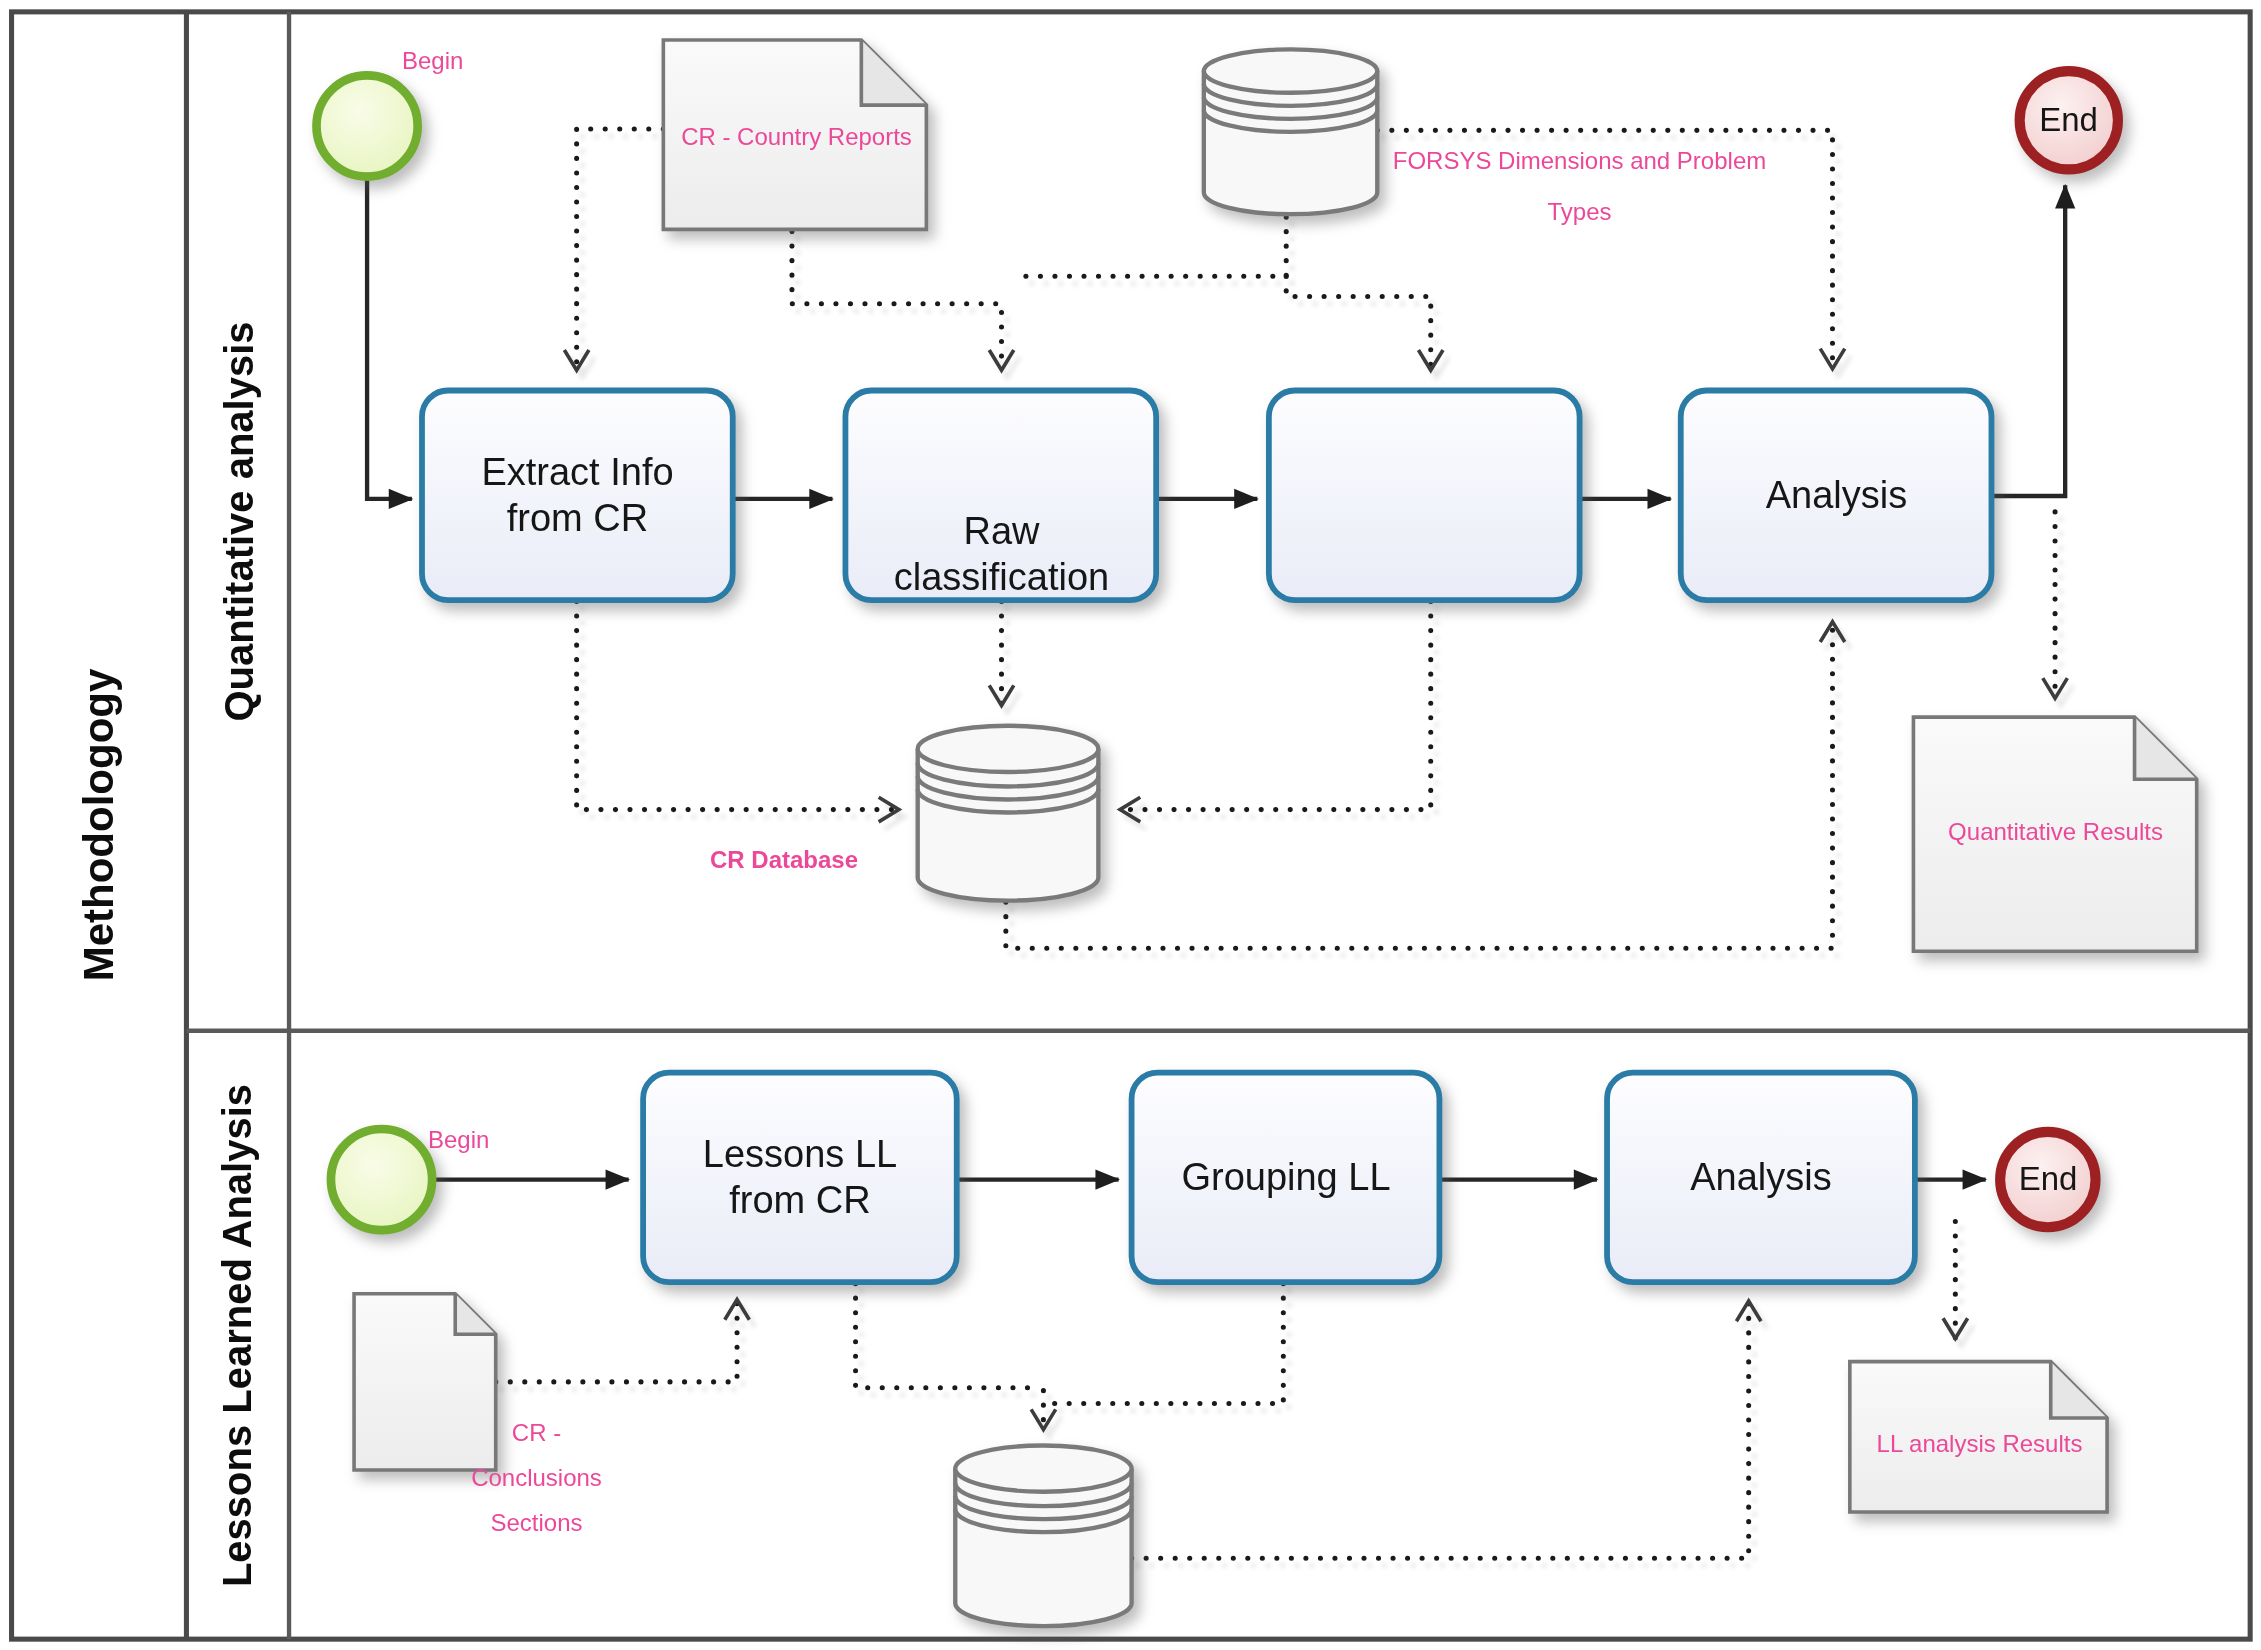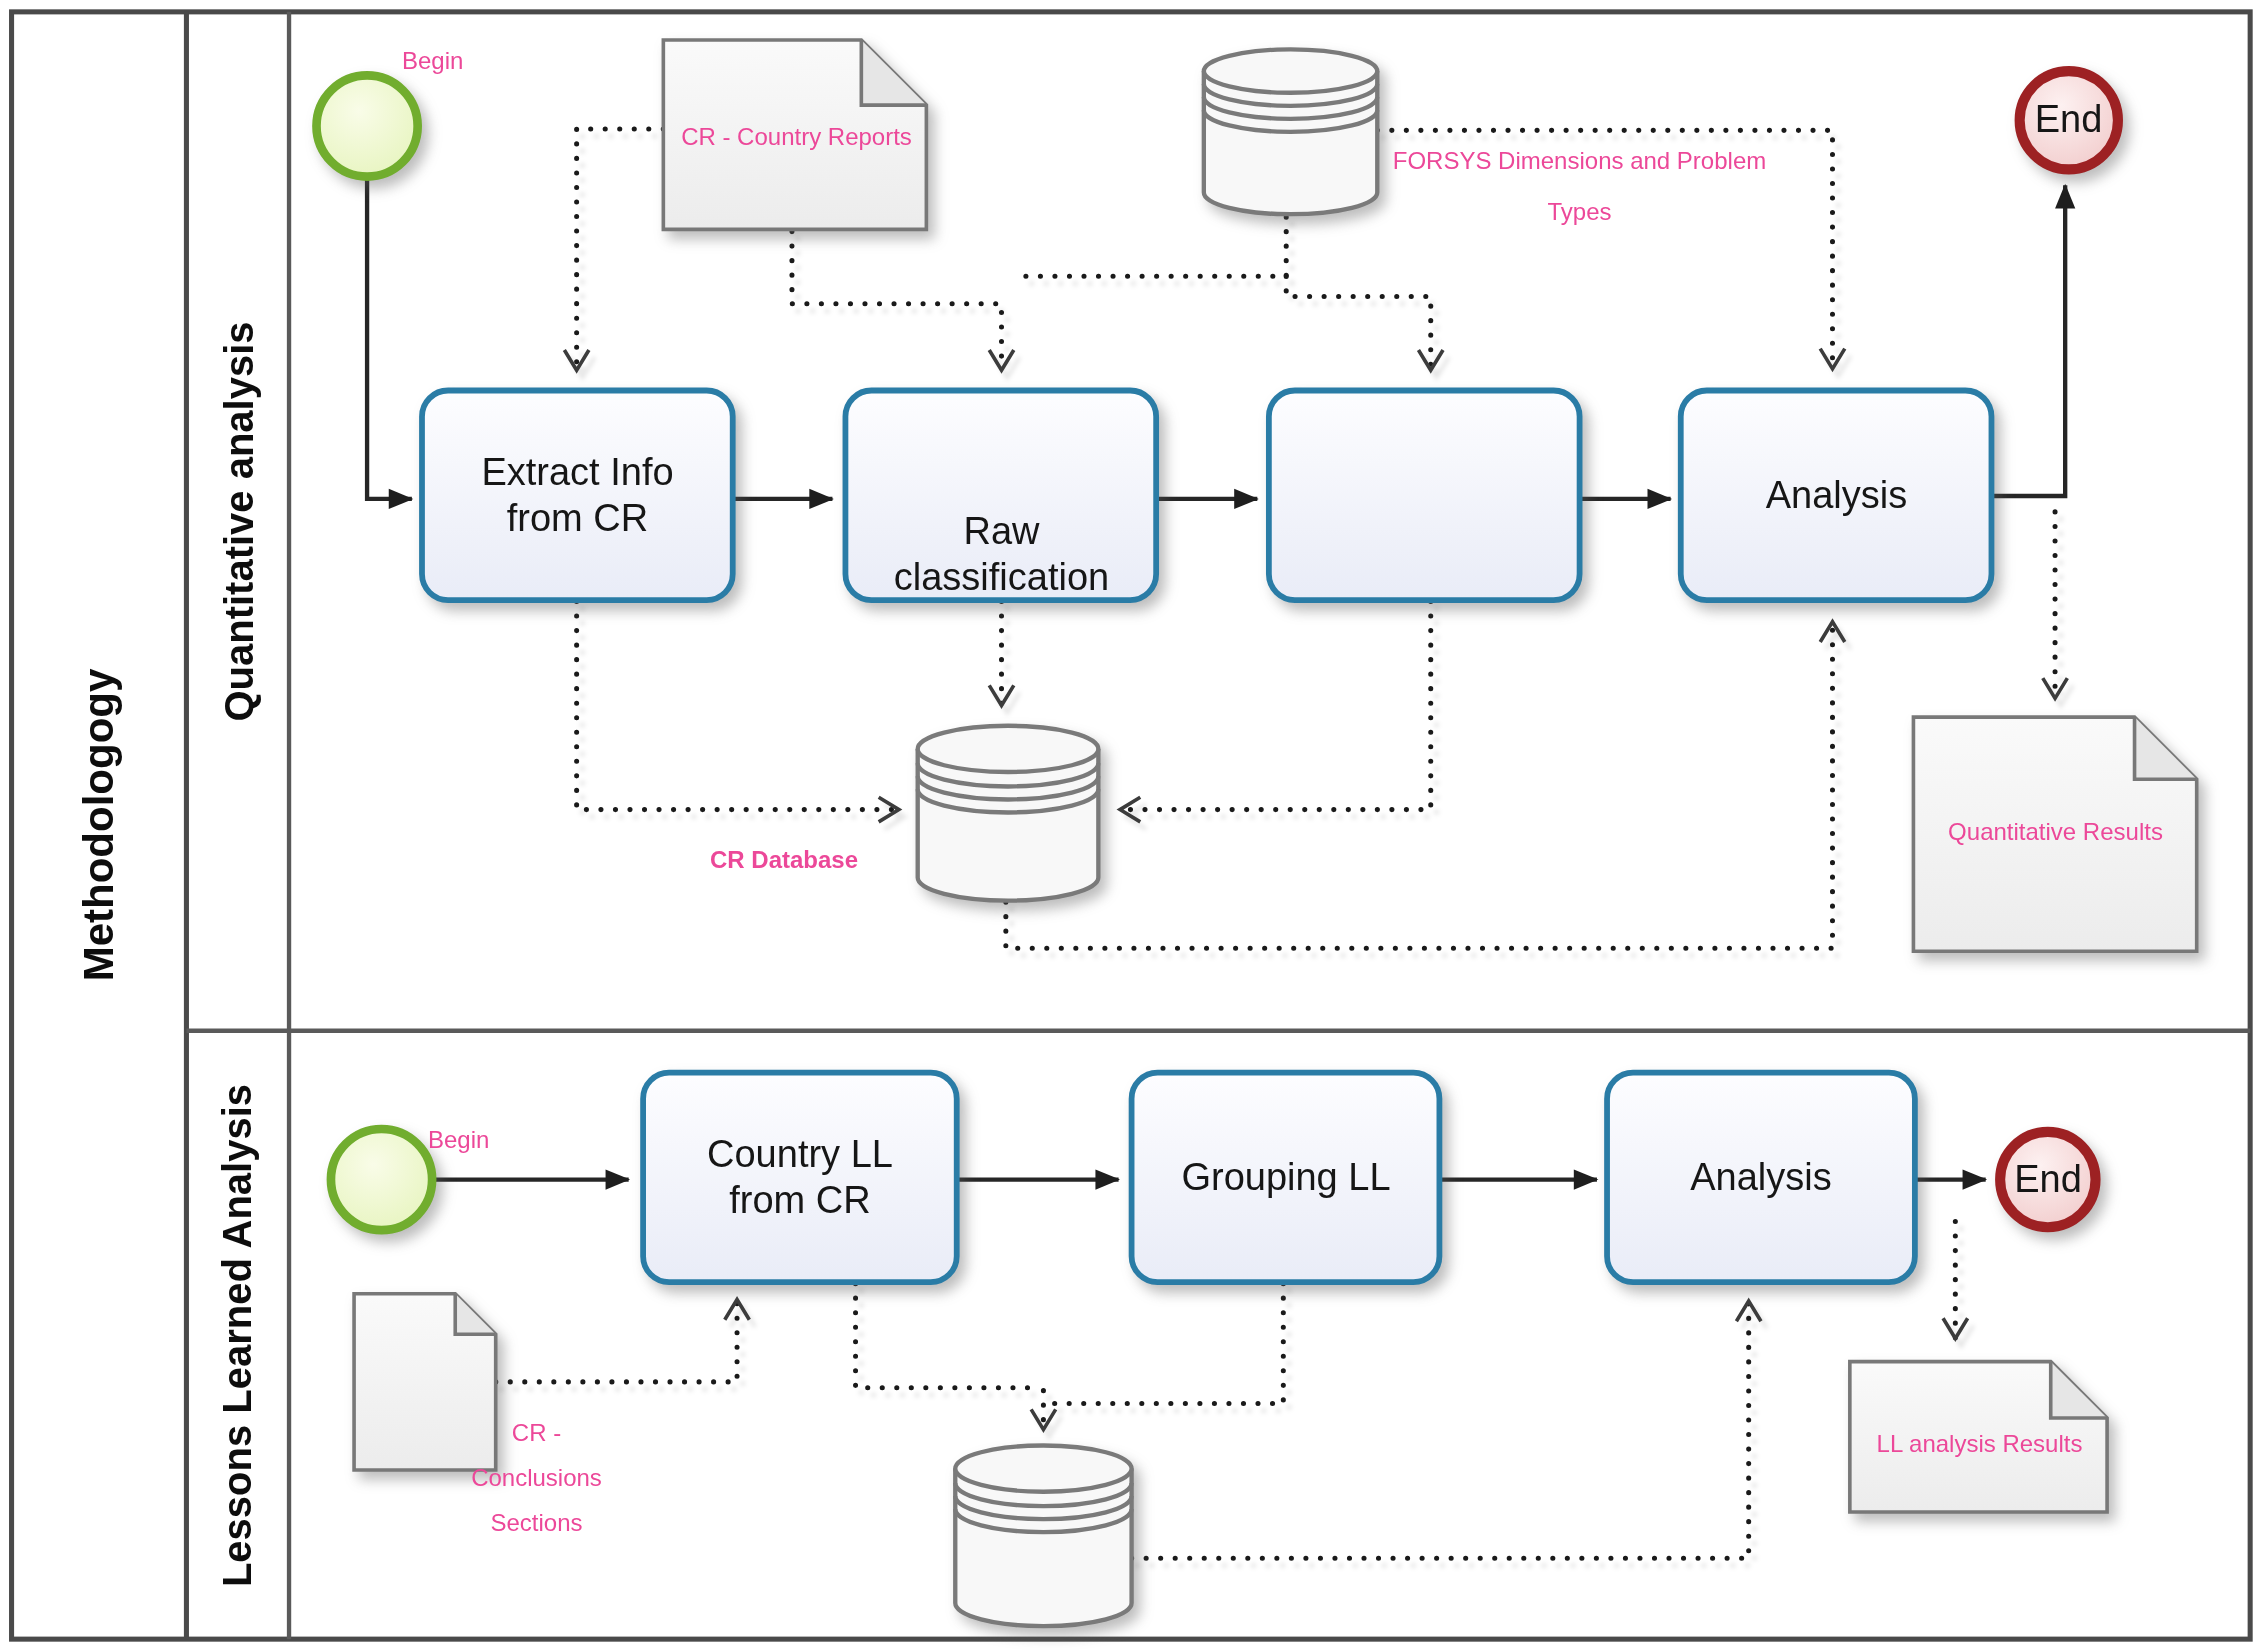--- a/index.html
+++ b/index.html
@@ -9,21 +9,21 @@
   .shadow{filter:drop-shadow(9px 11px 9px rgba(90,90,90,0.40));}
   .softshadow{filter:drop-shadow(8px 10px 3px rgba(0,0,0,0.10));}
   .lbl{position:absolute;color:#ec4899;font-size:24px;line-height:46px;}
   .center{display:flex;align-items:center;justify-content:center;text-align:center;}
   .task-lbl{position:absolute;display:flex;align-items:center;justify-content:center;
             text-align:center;font-size:38px;line-height:46px;color:#161616;}
   .task-lbl > span{display:block;width:88%;}
   .vwrap{position:absolute;display:flex;align-items:center;justify-content:center;}
   .vtext{transform:rotate(-90deg);white-space:nowrap;font-weight:bold;color:#0d0d0d;font-size:40px;}
   .event-lbl{position:absolute;display:flex;align-items:center;justify-content:center;
-             font-size:38px;color:#161616;}
+             font-size:33px;color:#161616;}
 </style>
 </head>
 <body>
 
 <div id="canvas">
 
 <svg id="diagram-svg" width="2261" height="1651" viewBox="0 0 3129 2284">
   <defs>
     <linearGradient id="taskGrad" x1="0" y1="0" x2="0" y2="1">
       <stop offset="0" stop-color="#fdfdff"></stop>
@@ -184,21 +184,21 @@
     </div>
   <div class="lbl" style="left:665px;top:837px;width:238px;text-align:center;font-weight:bold;">CR Database</div>
   <div class="lbl center" style="left:1921px;top:770px;width:269px;height:123px;">
     <span>Quantitative Results</span>
     </div>
 
   <div class="lbl" style="left:428px;top:1117px;width:173px;">Begin</div>
   <div class="event-lbl" style="left:1999px;top:1130px;width:98px;height:98px;">End</div>
 
   <div class="task-lbl" style="left:643px;top:1072px;width:314px;height:210px;">
-    <span style="width:82%;">Country LL from CR</span>
+    <span style="width:82%;">Lessons LL from CR</span>
     </div>
   <div class="task-lbl" style="left:1132px;top:1072px;width:308px;height:210px;">
     <span>Grouping LL</span>
     </div>
   <div class="task-lbl" style="left:1607px;top:1072px;width:308px;height:210px;">
     <span>Analysis</span>
     </div>
 
   <div class="lbl center" style="left:405px;top:1405px;width:263px;height:145px;line-height:45px;">
     <span style="width:70%;">CR - Conclusions Sections</span>

